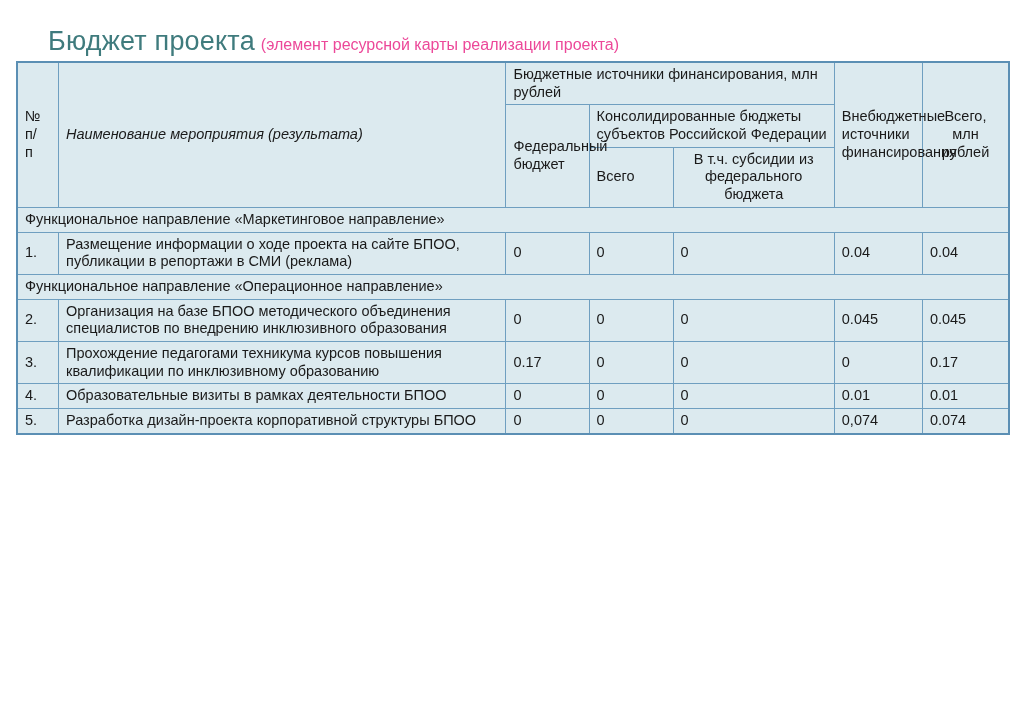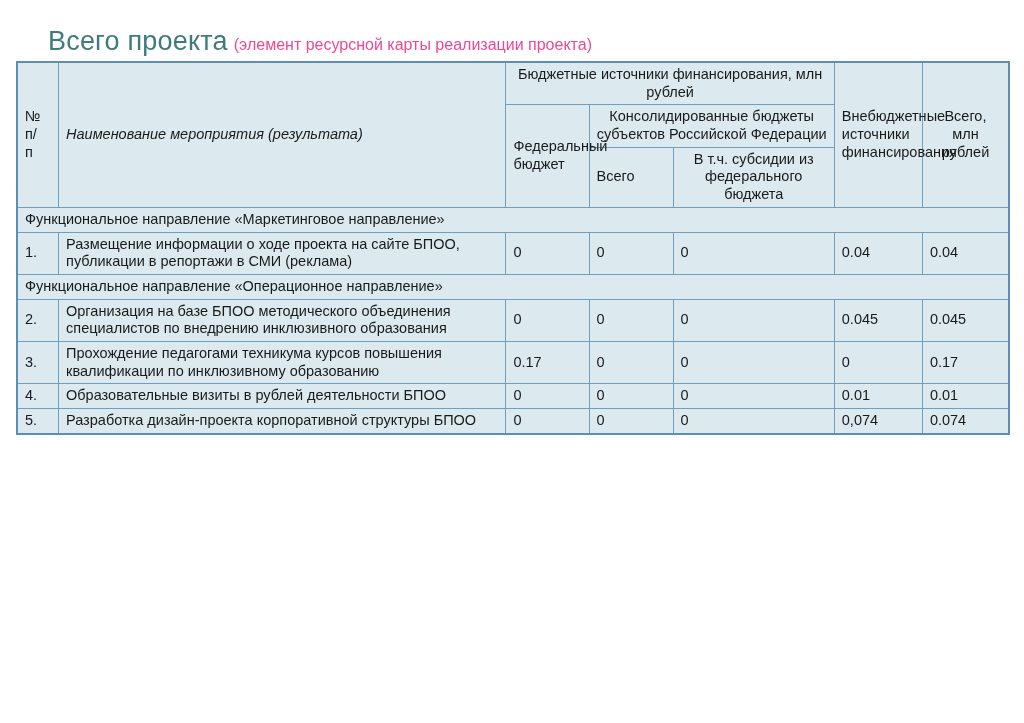--- a/index.html
+++ b/index.html
@@ -50,21 +50,21 @@
     color: #1a1a1a;
     line-height: 1.22;
   }
   
   #budget-table {
     outline: 2px solid #5b8fb4;
     outline-offset: -1px;
   }
 
   .hdr { background: #dceaef; }
-  .hdr-top { vertical-align: top; text-align: center; }
+  .hdr-top { vertical-align: top; }
   .hdr-mid { vertical-align: middle; }
 
   .c-num      { width: 41px;  text-align: left; }
   .c-name     { width: 447px; text-align: left; font-style: italic; }
   .c-fed      { width: 83px;  text-align: left; }
   .c-constot  { width: 84px;  text-align: left; margin-left: 40px; }
   .c-subs     { width: 161px; text-align: center; }
   .c-extra    { width: 88px;  text-align: left; }
   .c-total    { width: 86px;  text-align: center; }
 
@@ -89,21 +89,21 @@
 
   
   .footer { position: absolute; left: 0; bottom: 0; width: 1024px; height: 72px; }
 </style>
 </head>
 <body>
 
 <div id="slide">
 
   <div class="title-block">
-    <span class="title-main">Всего проекта</span><span class="title-sub">(элемент ресурсной карты реализации проекта)</span>
+    <span class="title-main">Бюджет проекта</span><span class="title-sub">(элемент ресурсной карты реализации проекта)</span>
   </div>
 
   <table id="budget-table">
     <colgroup>
       <col class="c-num">
         <col class="c-name">
         <col class="c-fed">
       <col class="c-constot">
         <col class="c-subs">
         <col class="c-extra">
@@ -162,21 +162,21 @@
         <td class="c-num">3.</td>
         <td class="name">Прохождение педагогами техникума курсов повышения квалификации по инклюзивному образованию</td>
         <td class="val">0.17</td>
         <td class="val">0</td>
         <td class="val">0</td>
         <td class="val">0</td>
         <td class="val">0.17</td>
       </tr>
       <tr class="data">
         <td class="c-num">4.</td>
-        <td class="name">Образовательные визиты в рублей  деятельности БПОО</td>
+        <td class="name">Образовательные визиты в рамках  деятельности БПОО</td>
         <td class="val">0</td>
         <td class="val">0</td>
         <td class="val">0</td>
         <td class="val">0.01</td>
         <td class="val align-top">0.01</td>
       </tr>
       <tr class="data">
         <td class="c-num">5.</td>
         <td class="name">Разработка дизайн-проекта корпоративной структуры БПОО</td>
         <td class="val">0</td>

